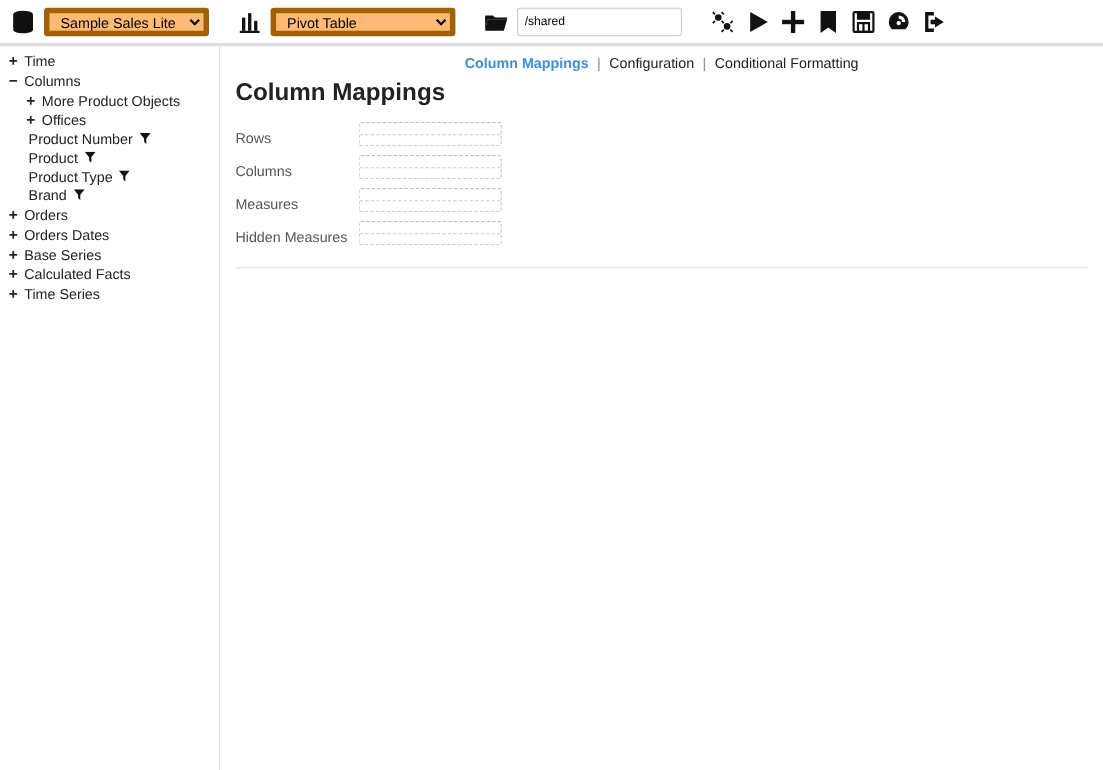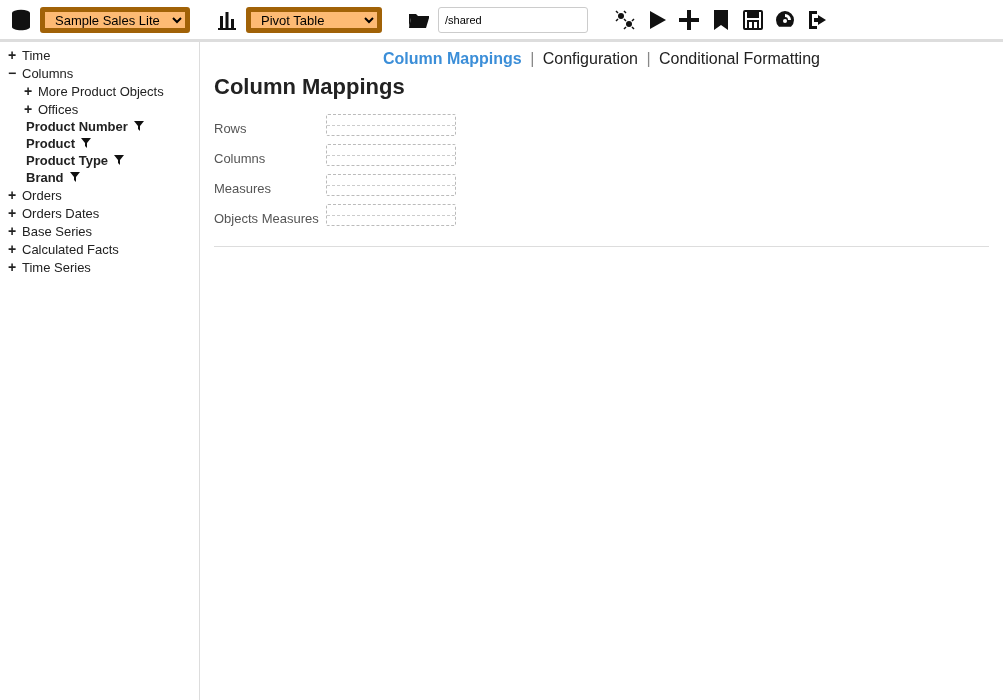--- a/index.html
+++ b/index.html
@@ -50,31 +50,31 @@
   .sidebar {
     width: 200px;
     border-right: 1px solid #ddd;
     padding: 4px 6px;
     overflow: auto;
   }
   .tree-node { display: flex; align-items: center; gap: 4px; padding: 1px 0; cursor: pointer; }
   .tree-node .exp { width: 12px; text-align: center; font-weight: bold; font-size: 14px; }
   .tree-node .lbl { font-weight: normal; }
   .tree-leaf { display: flex; align-items: center; gap: 6px; padding: 1px 0 1px 20px; cursor: pointer; }
-  .tree-leaf .lbl { font-weight: bold; }
+  .tree-leaf .lbl { font-weight: normal; }
   .filter-icon svg { width: 10px; height: 10px; }
   .indent1 { padding-left: 16px; }
   .indent1 .exp { width: 12px; }
 
   .content {
     flex: 1;
     padding: 8px 14px;
     position: relative;
   }
-  .tabs { text-align: center; font-size: 16px; margin-bottom: 6px; }
+  .tabs { text-align: center; font-size: 13px; margin-bottom: 6px; }
   .tabs span { cursor: pointer; }
   .tabs .active { color: #3b8ed8; font-weight: 600; }
   .tabs .sep { color: #888; margin: 0 4px; }
   h1.page-title { font-size: 22px; font-weight: bold; margin: 2px 0 14px 0; }
 
   .mapping-row { display: flex; align-items: flex-end; margin-bottom: 8px; }
   .mapping-row .mlabel { width: 112px; color: #555; font-size: 13px; }
   .dropzone {
     width: 130px;
     height: 22px;
@@ -112,21 +112,21 @@
   <div class="toolbar-spacer"></div>
 
   <div class="icon">
     <svg viewBox="0 0 24 24" fill="#111">
         <rect x="3" y="20" width="18" height="2"></rect>
         <rect x="5" y="8" width="3" height="12"></rect>
         <rect x="10.5" y="4" width="3" height="16"></rect>
         <rect x="16" y="11" width="3" height="9"></rect>
       </svg>
   </div>
-  <select style="width:136px">
+  <select style="width:168px">
     <option>Pivot Table</option>
   </select>
 
   <div class="toolbar-spacer"></div>
 
   <div class="icon">
     <svg viewBox="0 0 24 24" fill="#111">
         <path d="M2 6h7l2 2h11v2H4L2 20V6z"></path>
         <path d="M4 10h18l-3 10H2l2-10z"></path>
       </svg>
@@ -263,19 +263,19 @@
     </div>
     <div class="mapping-row">
       <div class="mlabel">Columns</div>
       <div class="dropzone"></div>
     </div>
     <div class="mapping-row">
       <div class="mlabel">Measures</div>
       <div class="dropzone"></div>
     </div>
     <div class="mapping-row">
-      <div class="mlabel">Objects Measures</div>
+      <div class="mlabel">Hidden Measures</div>
       <div class="dropzone"></div>
     </div>
 
     <div class="content-divider"></div>
   </div>
 </div>
 
 </body></html>

